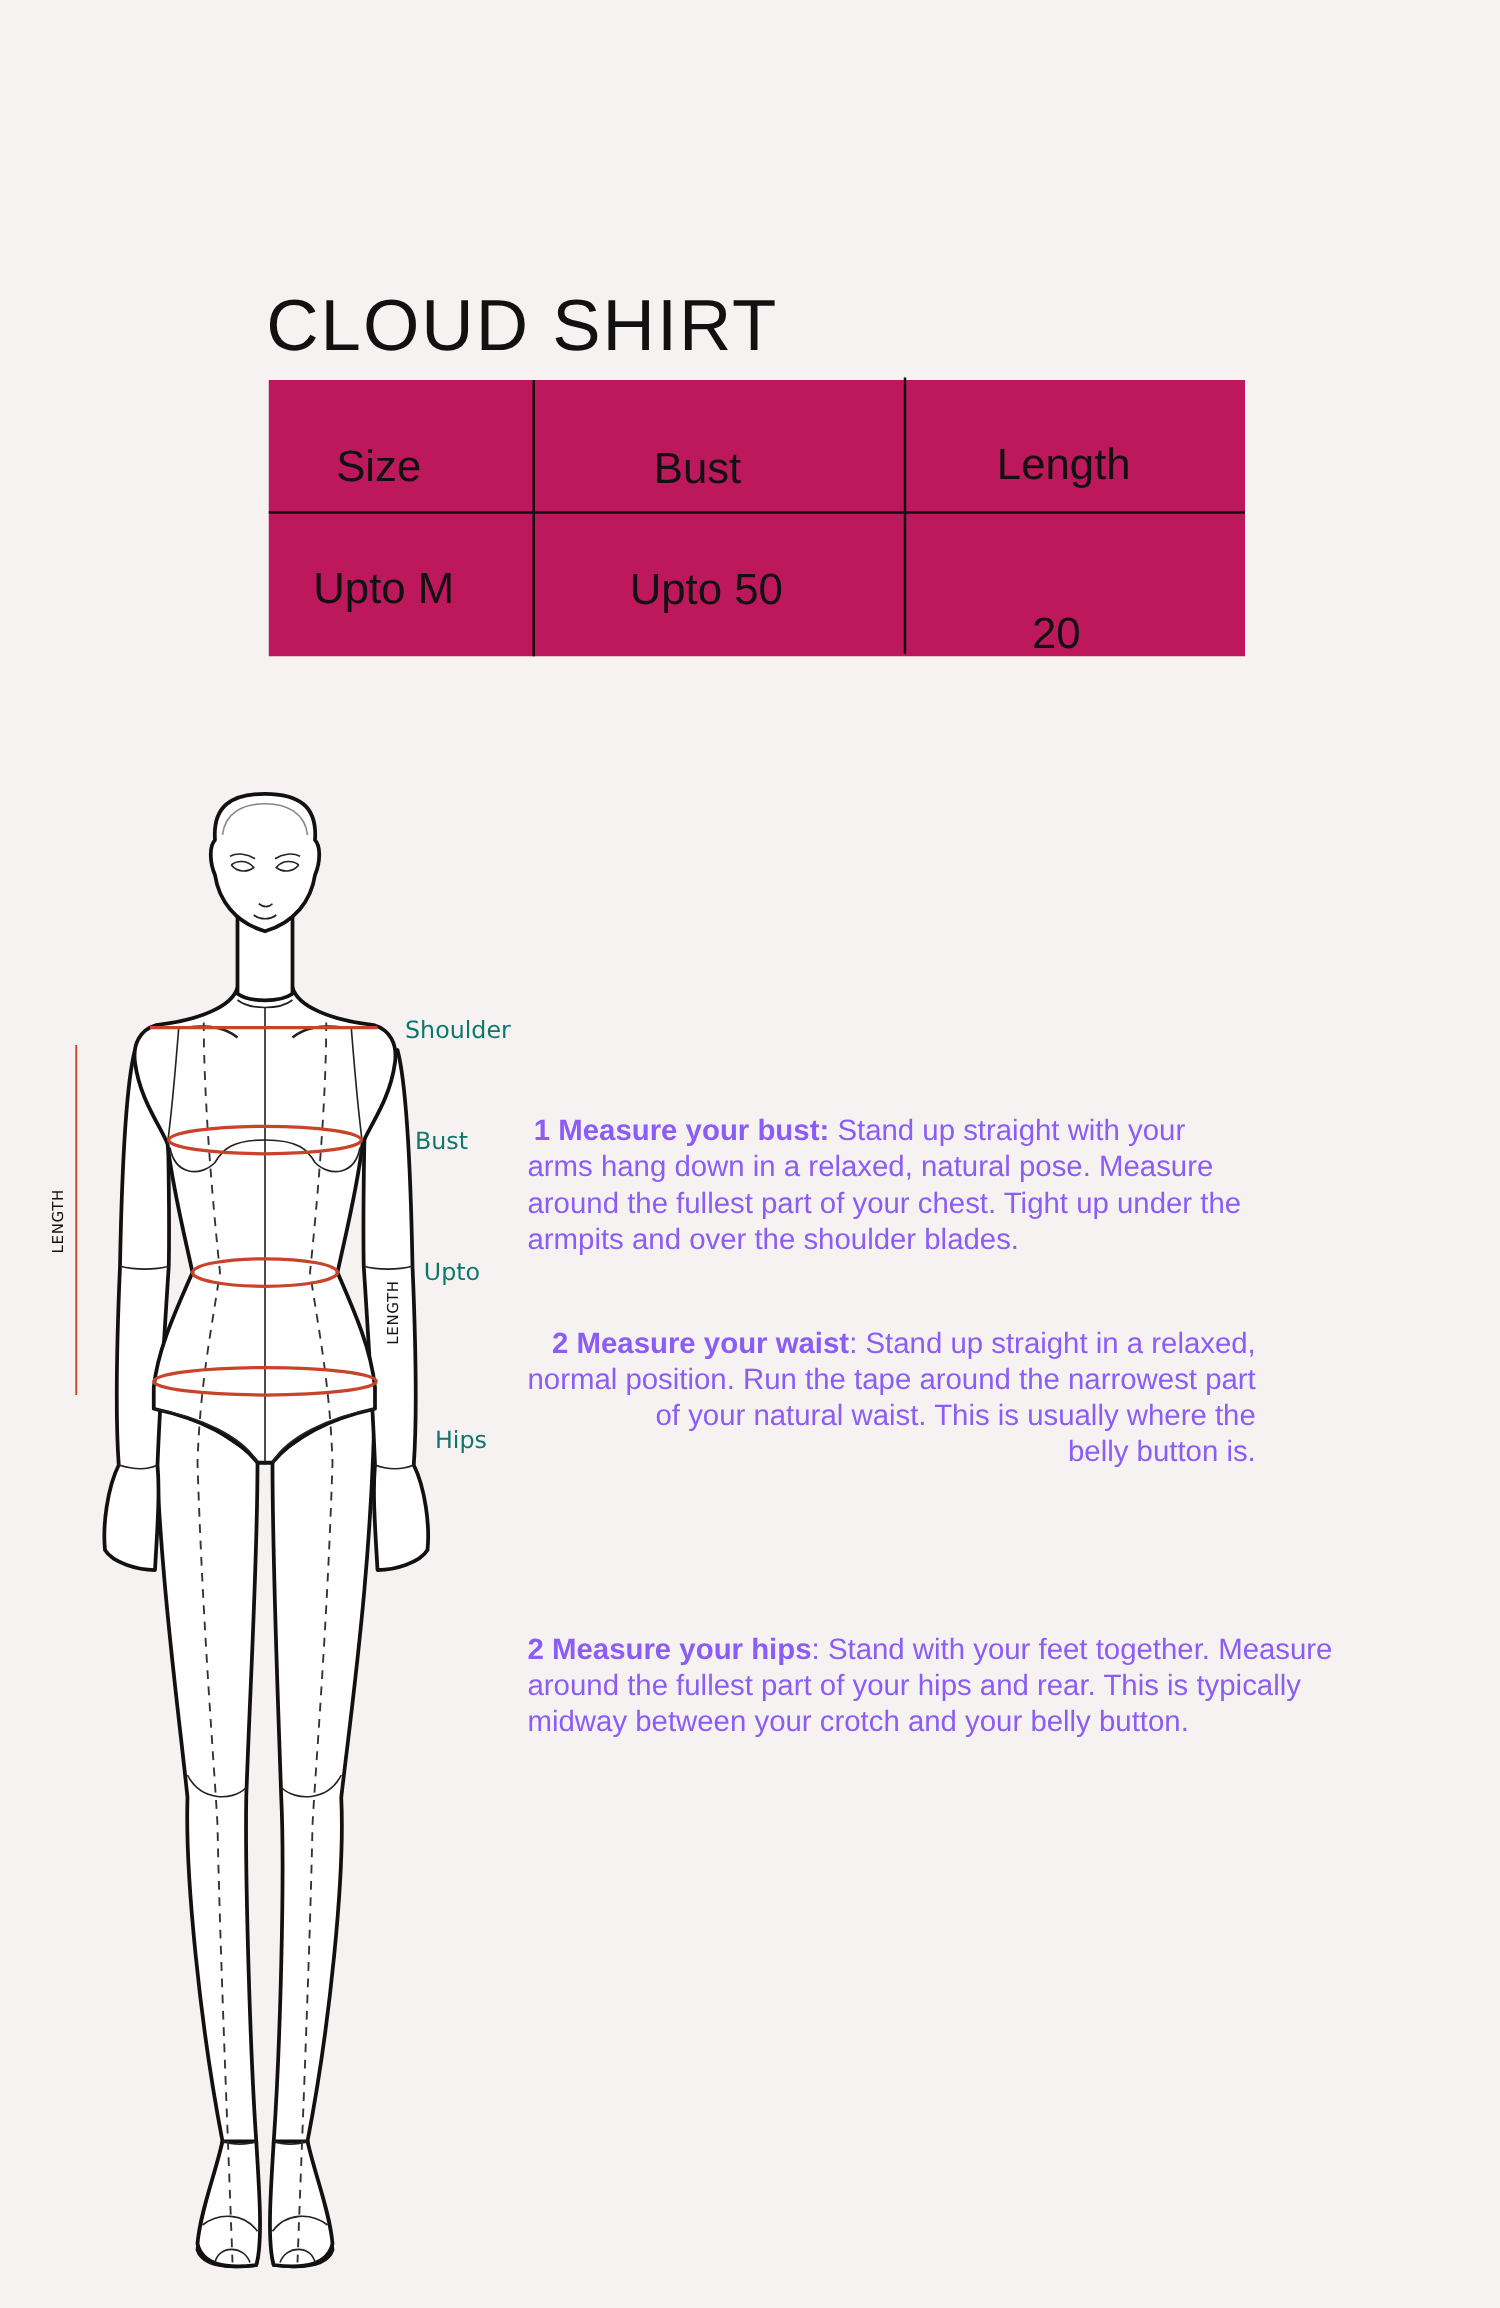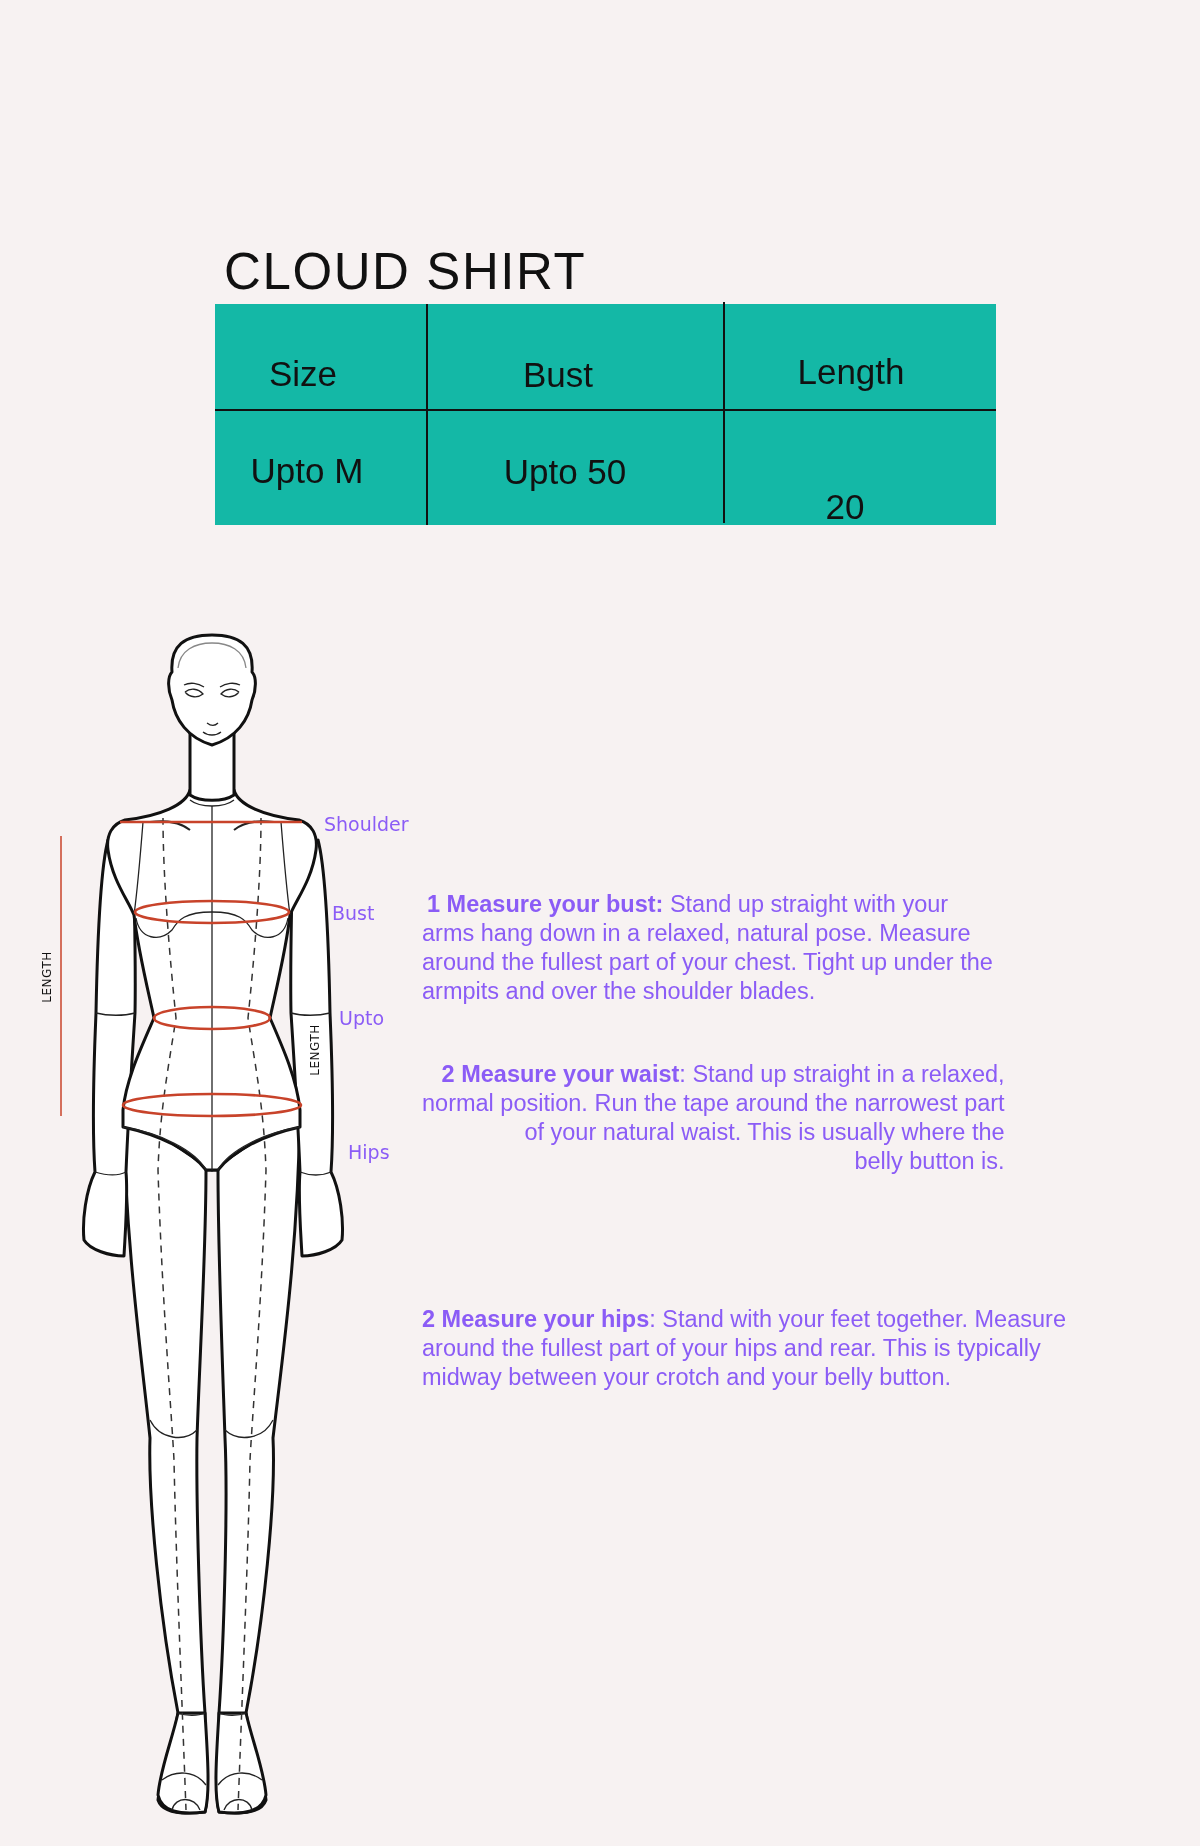--- a/index.html
+++ b/index.html
@@ -12,34 +12,34 @@
       background: #f7f2f2;
       position: relative;
       overflow: hidden;
       font-family: "Liberation Sans", "DejaVu Sans", sans-serif;
       color: #111;
     }
     .title {
       position: absolute;
       left: 212px;
       top: 232px;
-      font-size: 51px;
+      font-size: 58px;
       letter-spacing: 1.6px;
       font-weight: 400;
       line-height: 56px;
-      margin: 12px;
+      margin: 1px;
       white-space: nowrap;
     }
     .size-table {
       position: absolute;
       left: 215px;
       top: 304px;
       width: 781px;
       height: 221px;
-      background: #14b8a6;
+      background: #be185d;
     }
     .size-table .vline {
       position: absolute;
       top: 0;
       width: 2px;
       background: #111;
     }
     .size-table .hline {
       position: absolute;
       left: 0;
@@ -58,21 +58,21 @@
       position: absolute;
       left: 0;
       top: 0;
       width: 1200px;
       height: 1846px;
     }
     .fig-label {
       position: absolute;
       font-family: "DejaVu Sans", sans-serif;
       font-size: 19px;
-      color: #8b5cf6;
+      color: #0f766e;
       white-space: nowrap;
       line-height: 22px;
     }
     .vert-label {
       position: absolute;
       font-family: "DejaVu Sans", sans-serif;
       font-size: 12px;
       letter-spacing: 0.5px;
       color: #111;
       white-space: nowrap;

